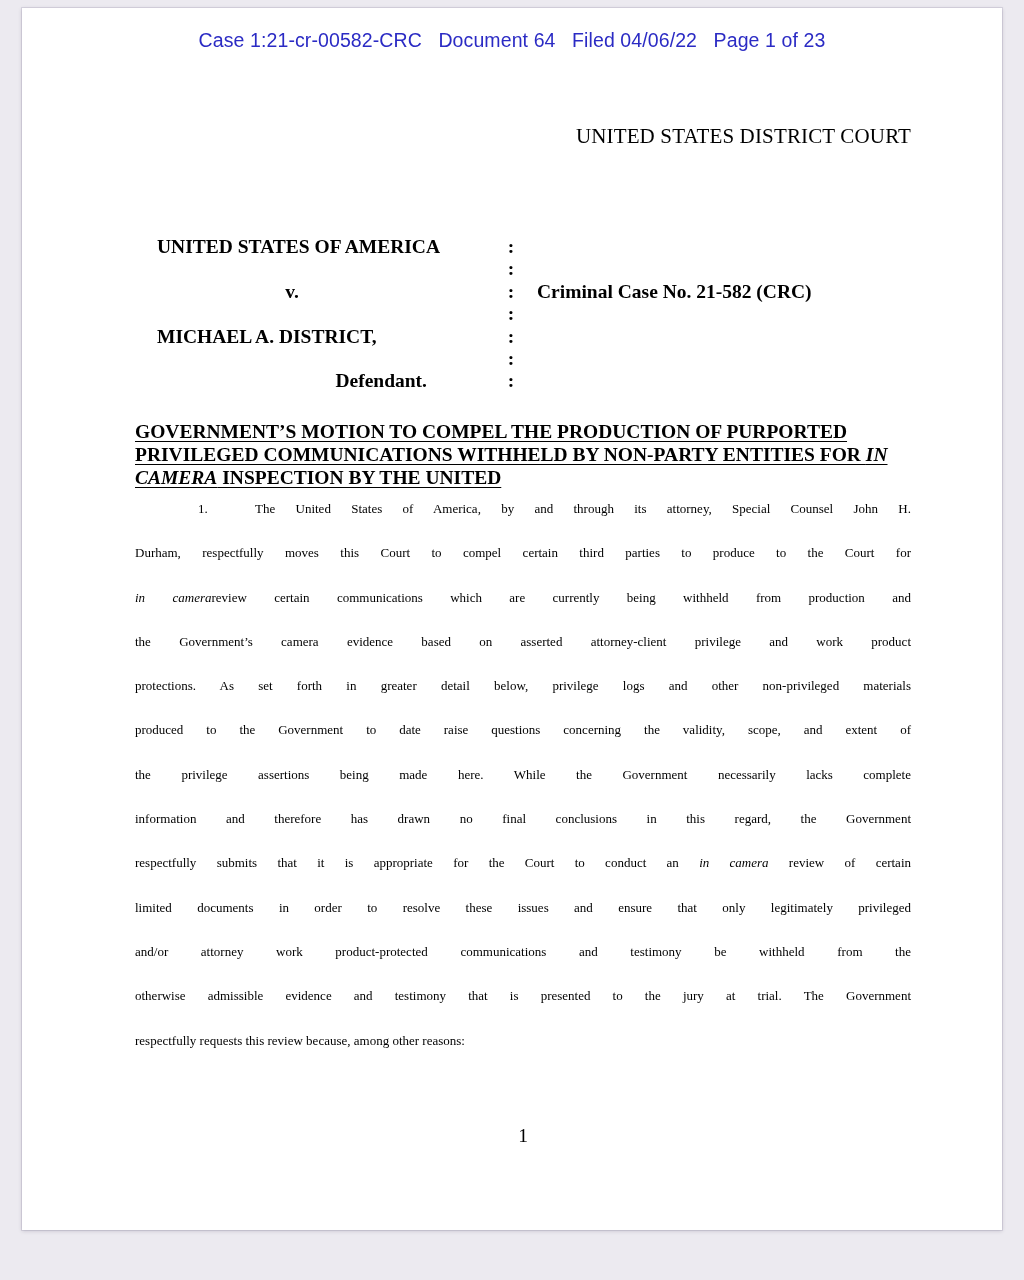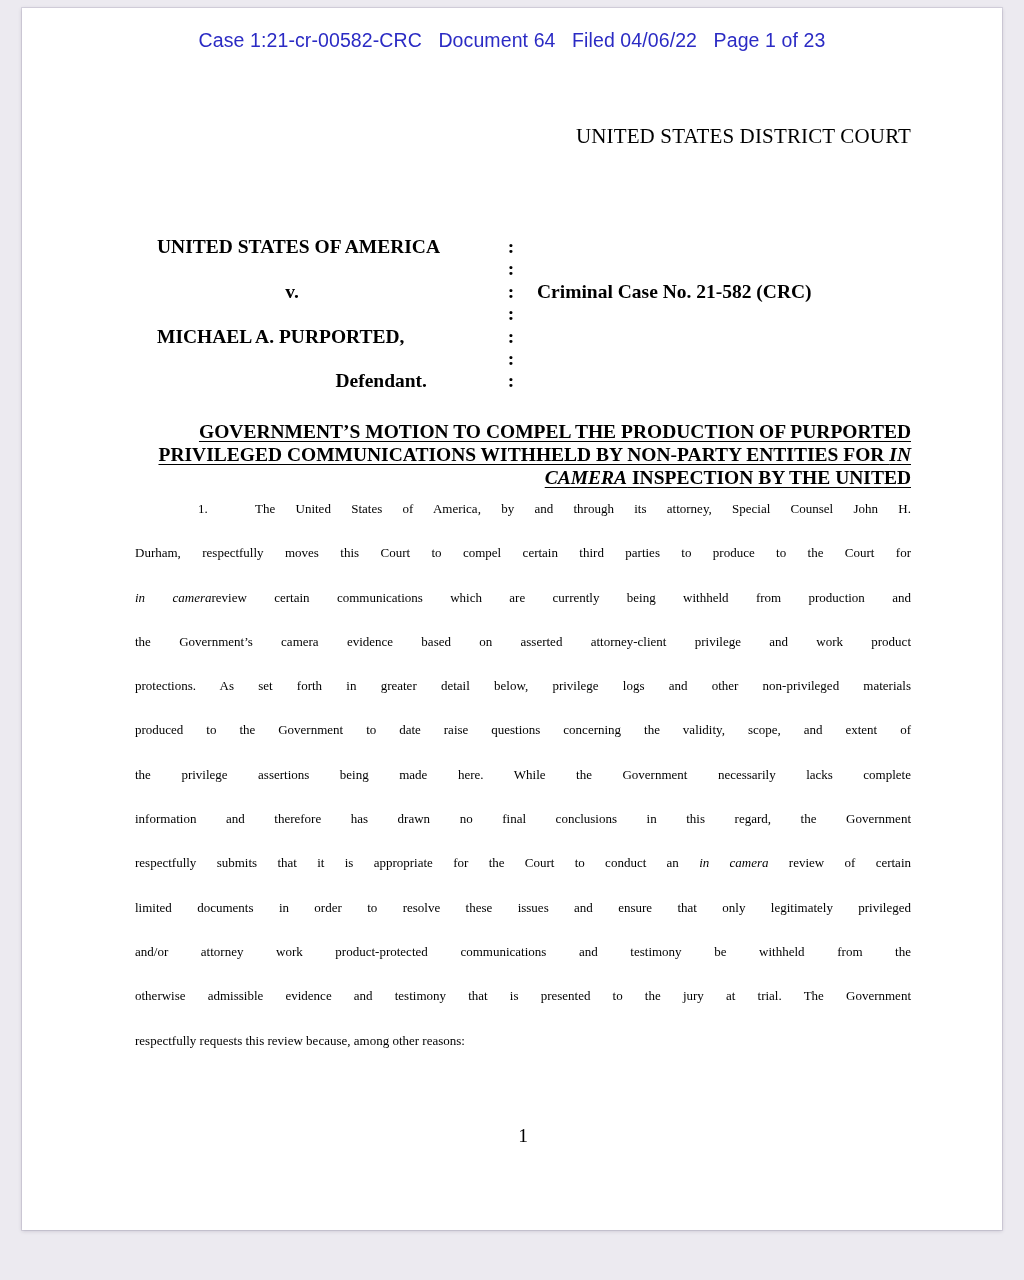--- a/index.html
+++ b/index.html
@@ -97,21 +97,21 @@
     left: 402px;
     white-space: pre;
   }
 
   
   .motion-title {
     position: absolute;
     left: 0;
     top: 412px;
     width: 776px;
-    text-align: right;
+    text-align: left;
     font-weight: bold;
     font-size: 19.5px;
     line-height: 23px;
   }
   .motion-title .tl {
     display: block;
     white-space: pre;
   }
   .motion-title .u {
     text-decoration: underline;
@@ -194,21 +194,21 @@
         <span class="cap-right">Criminal Case No. 21-582 (CRC)</span>
       </div>
 
       <div class="caption-row">
         <span class="cap-left"></span>
         <span class="cap-colon">:</span>
         <span class="cap-right"></span>
       </div>
 
       <div class="caption-row">
-        <span class="cap-left">MICHAEL A. PURPORTED,</span>
+        <span class="cap-left">MICHAEL A. DISTRICT,</span>
         <span class="cap-colon">:</span>
         <span class="cap-right"></span>
       </div>
 
       <div class="caption-row">
         <span class="cap-left"></span>
         <span class="cap-colon">:</span>
         <span class="cap-right"></span>
       </div>
 

